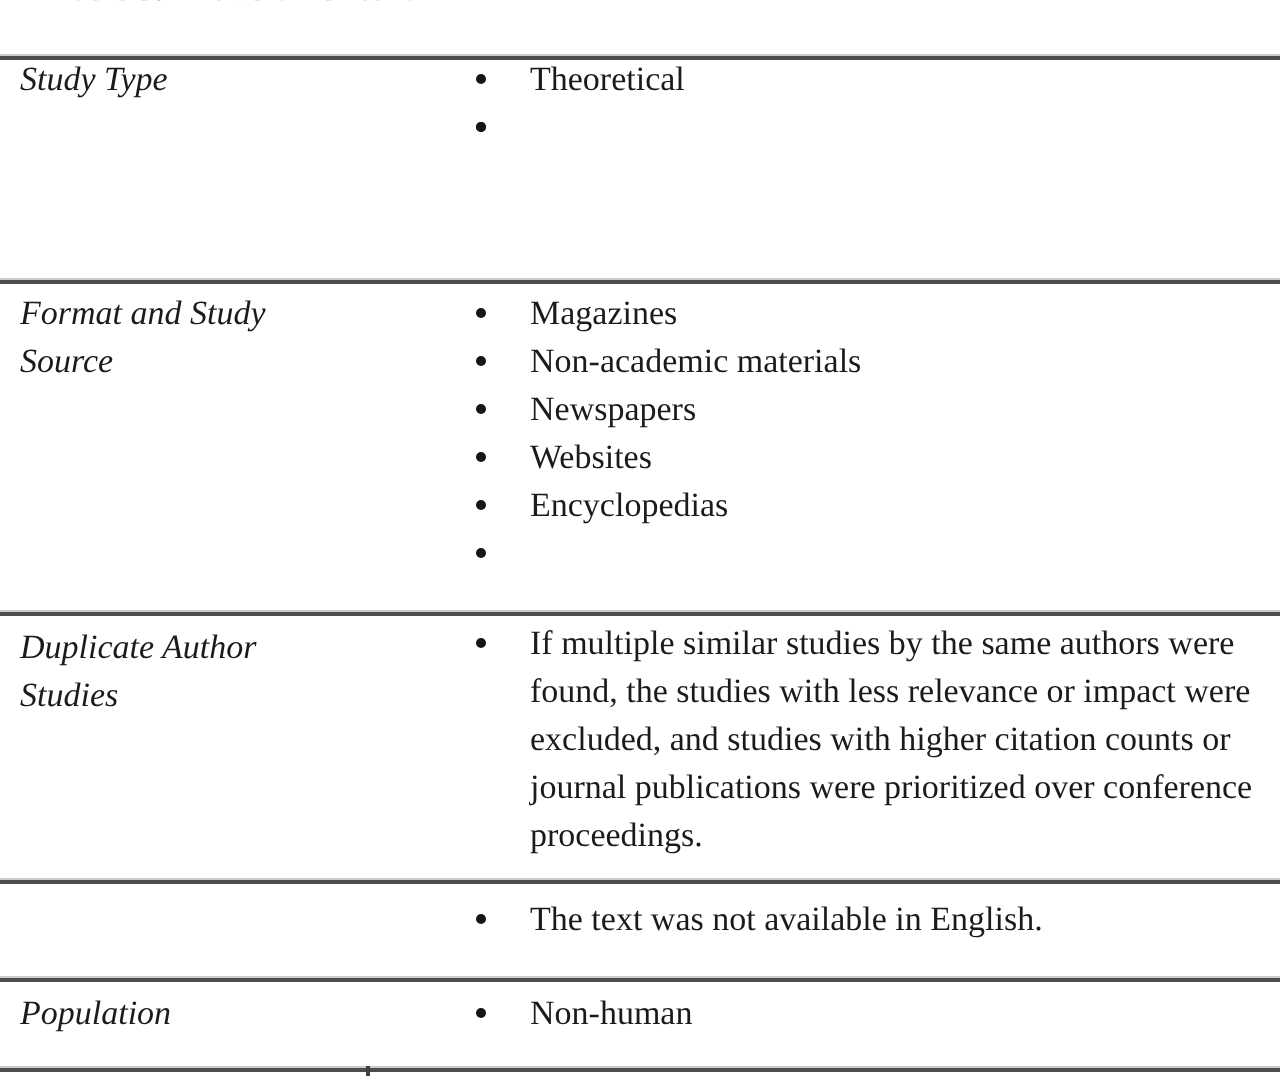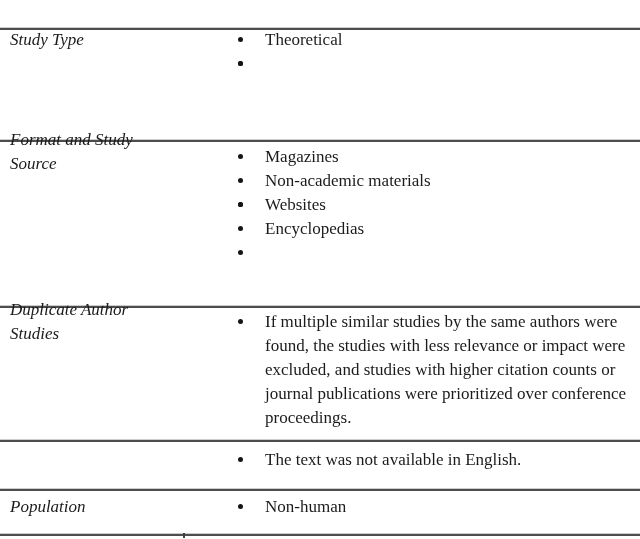--- a/index.html
+++ b/index.html
@@ -87,31 +87,31 @@
   <div class="rule" style="top:534px"></div>
   <div class="tick"></div>
 
   <div class="row-label" style="top:28px">Study Type</div>
   <div class="items" style="top:28px">
     <div class="item"><span class="dot"></span><span>Theoretical</span></div>
     <div class="item"><span class="dot"></span></div>
     <div class="item"><span class="dot"></span></div>
   </div>
 
-  <div class="row-label" style="top:128px">Format and Study Source</div>
+  <div class="row-label" style="top:145px">Format and Study Source</div>
   <div class="items" style="top:145px">
     <div class="item"><span class="dot"></span><span>Magazines</span></div>
     <div class="item"><span class="dot"></span><span>Non-academic materials</span></div>
-    <div class="item"><span class="dot"></span></div>
+    <div class="item"><span class="dot"></span><span>Newspapers</span></div>
     <div class="item"><span class="dot"></span><span>Websites</span></div>
     <div class="item"><span class="dot"></span><span>Encyclopedias</span></div>
     <div class="item"><span class="dot"></span></div>
   </div>
 
-  <div class="row-label" style="top:298px">Duplicate Author Studies</div>
+  <div class="row-label" style="top:312px">Duplicate Author Studies</div>
   <div class="items" style="top:310px">
     <div class="item"><span class="dot"></span><span>If multiple similar studies by the same authors were found, the studies with less relevance or impact were excluded, and studies with higher citation counts or journal publications were prioritized over conference proceedings.</span></div>
   </div>
 
   <div class="items" style="top:448px">
     <div class="item"><span class="dot"></span><span>The text was not available in English.</span></div>
   </div>
 
   <div class="row-label" style="top:495px">Population</div>
   <div class="items" style="top:495px">

